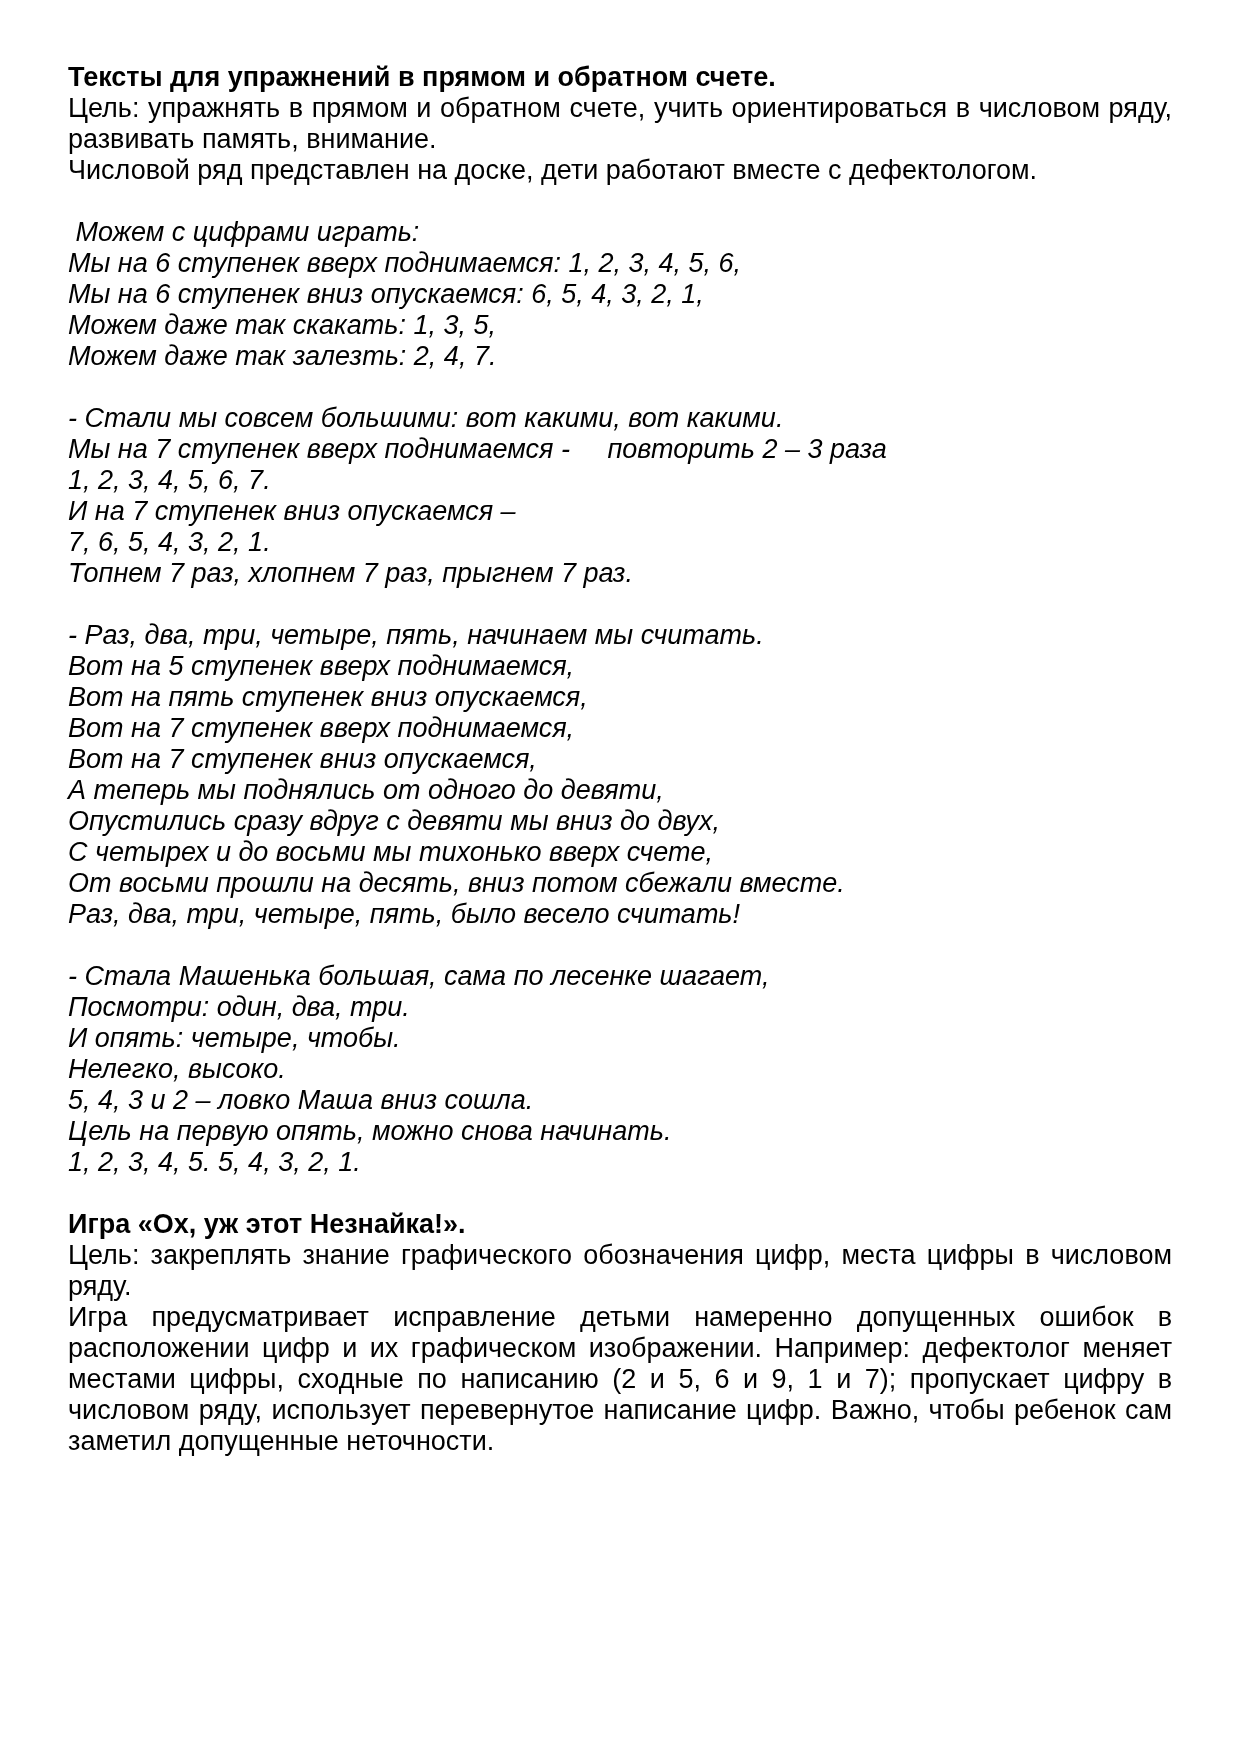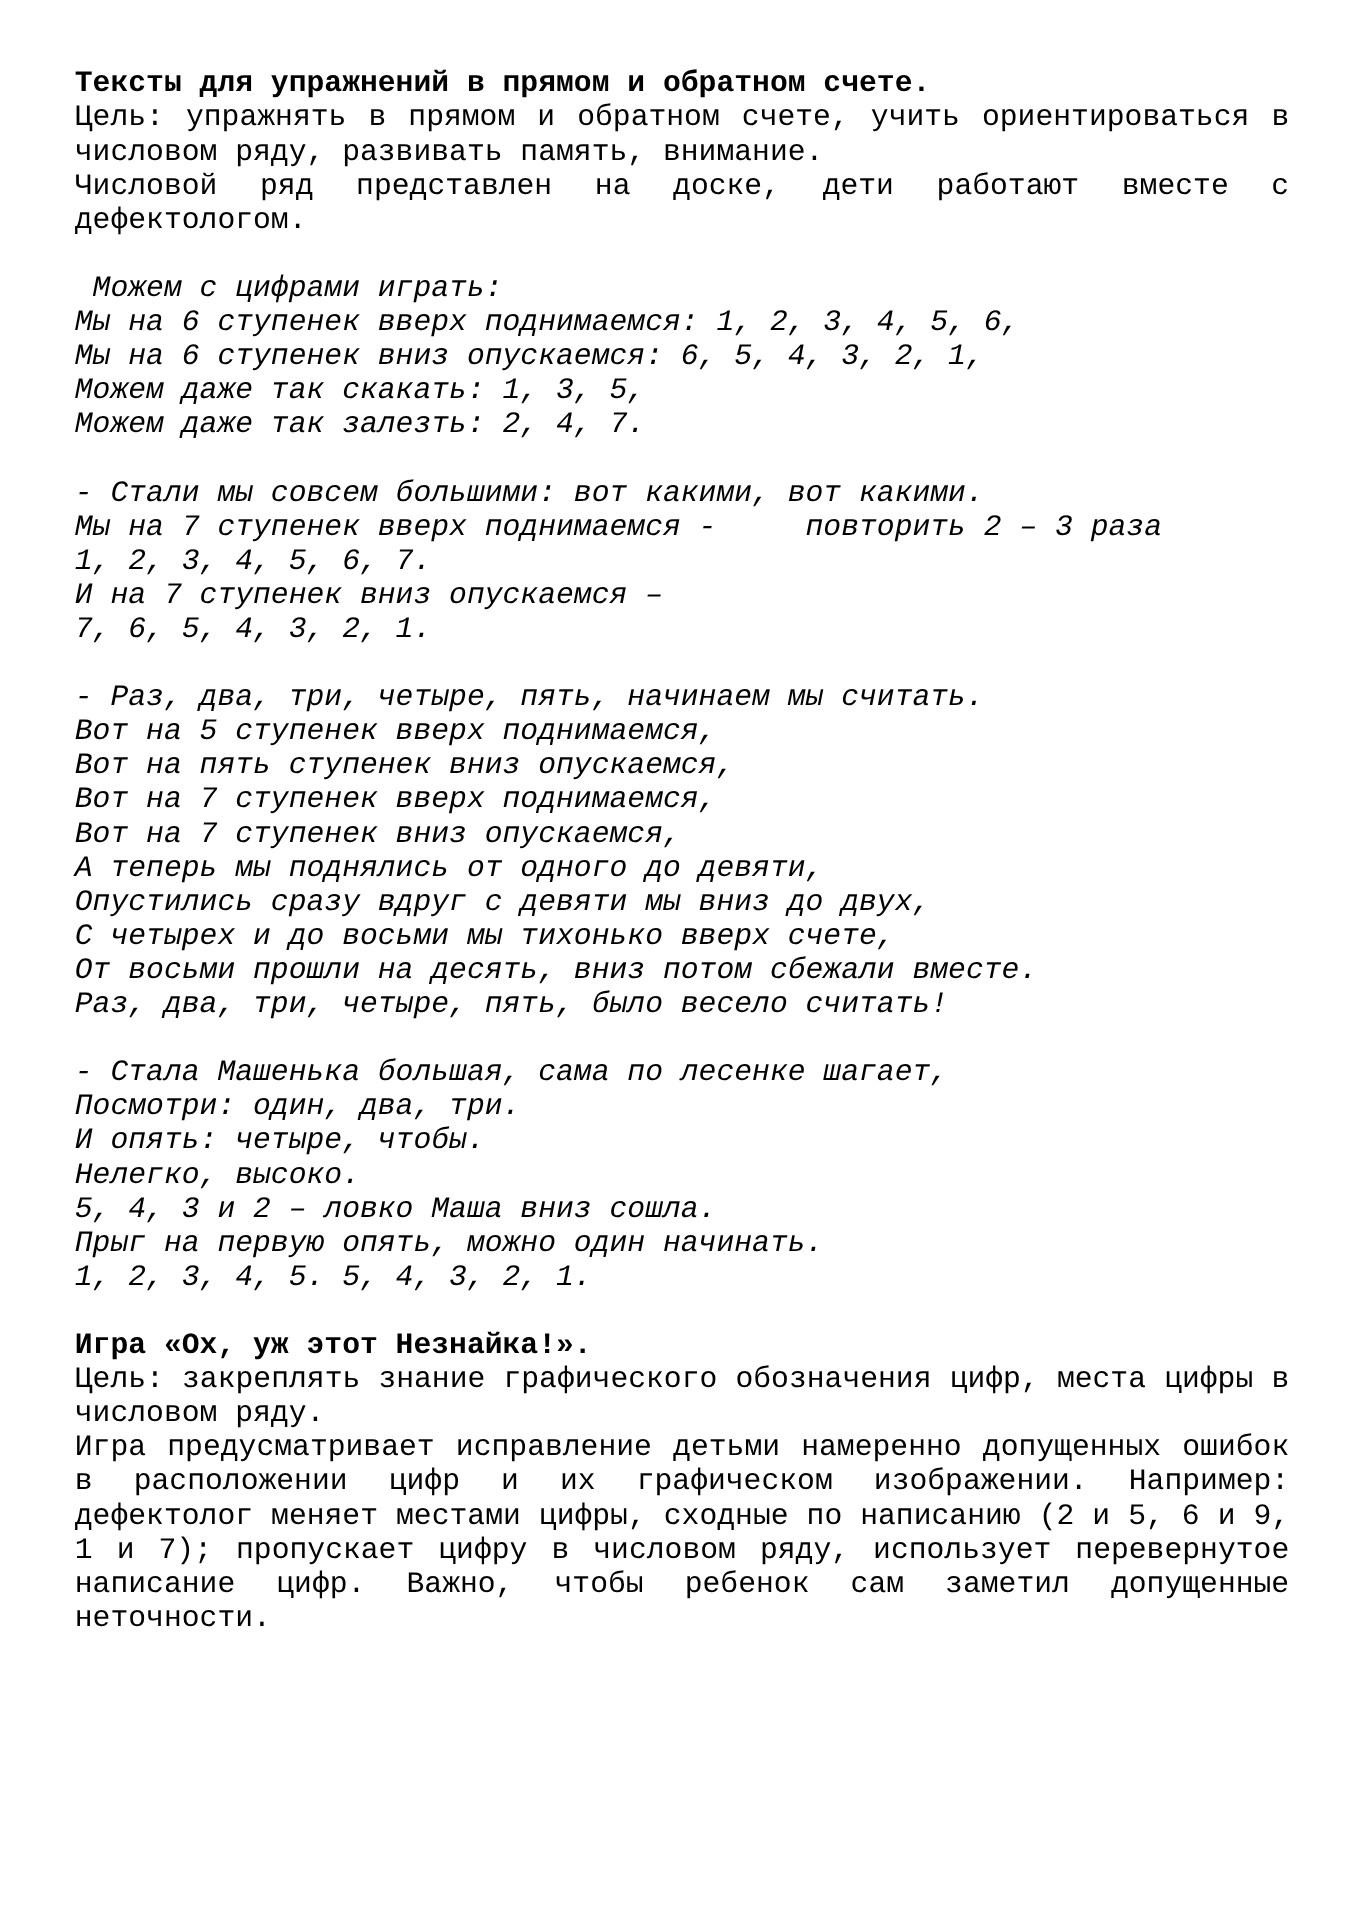--- a/index.html
+++ b/index.html
@@ -7,21 +7,21 @@
     padding: 0;
     background: #ffffff;
   }
   .page {
     width: 1240px;
     height: 1754px;
     box-sizing: border-box;
     padding: 62px 68px 0 68px;
     background: #ffffff;
     color: #000000;
-    font-family: Liberation Mono, monospace;
+    font-family: Liberation Sans, sans-serif;
     font-size: 27px;
     line-height: 31px;
     overflow: hidden;
   }
   .heading {
     font-weight: bold;
   }
   .body {
     text-align: justify;
   }
@@ -49,20 +49,21 @@
         <div class="verse-line">Можем даже так скакать: 1, 3, 5,</div>
         <div class="verse-line">Можем даже так залезть: 2, 4, 7.</div>
       </div>
       <div class="blank"></div>
       <div class="stanza">
         <div class="verse-line">- Стали мы совсем большими: вот какими, вот какими.</div>
         <div class="verse-line">Мы на 7 ступенек вверх поднимаемся -     повторить 2 – 3 раза</div>
         <div class="verse-line">1, 2, 3, 4, 5, 6, 7.</div>
         <div class="verse-line">И на 7 ступенек вниз опускаемся –</div>
         <div class="verse-line">7, 6, 5, 4, 3, 2, 1.</div>
+        <div class="verse-line">Топнем 7 раз, хлопнем 7 раз, прыгнем 7 раз.</div>
       </div>
       <div class="blank"></div>
       <div class="stanza">
         <div class="verse-line">- Раз, два, три, четыре, пять, начинаем мы считать.</div>
         <div class="verse-line">Вот на 5 ступенек вверх поднимаемся,</div>
         <div class="verse-line">Вот на пять ступенек вниз опускаемся,</div>
         <div class="verse-line">Вот на 7 ступенек вверх поднимаемся,</div>
         <div class="verse-line">Вот на 7 ступенек вниз опускаемся,</div>
         <div class="verse-line">А теперь мы поднялись от одного до девяти,</div>
         <div class="verse-line">Опустились сразу вдруг с девяти мы вниз до двух,</div>
@@ -70,21 +71,21 @@
         <div class="verse-line">От восьми прошли на десять, вниз потом сбежали вместе.</div>
         <div class="verse-line">Раз, два, три, четыре, пять, было весело считать!</div>
       </div>
       <div class="blank"></div>
       <div class="stanza">
         <div class="verse-line">- Стала Машенька большая, сама по лесенке шагает,</div>
         <div class="verse-line">Посмотри: один, два, три.</div>
         <div class="verse-line">И опять: четыре, чтобы.</div>
         <div class="verse-line">Нелегко, высоко.</div>
         <div class="verse-line">5, 4, 3 и 2 – ловко Маша вниз сошла.</div>
-        <div class="verse-line">Прыг на первую опять, можно один начинать.</div>
+        <div class="verse-line">Цель на первую опять, можно снова начинать.</div>
         <div class="verse-line">1, 2, 3, 4, 5. 5, 4, 3, 2, 1.</div>
       </div>
       <div class="blank"></div>
       <div class="heading">Игра «Ох, уж этот Незнайка!».</div>
       <div class="body">Цель: закреплять знание графического обозначения цифр, места цифры в числовом ряду.</div>
       <div class="body">Игра предусматривает исправление детьми намеренно допущенных ошибок в расположении цифр и их графическом изображении. Например: дефектолог меняет местами цифры, сходные по написанию (2 и 5, 6 и 9, 1 и 7); пропускает цифру в числовом ряду, использует перевернутое написание цифр. Важно, чтобы ребенок сам заметил допущенные неточности.</div>
     </div>
 </div>
 
 </body></html>

